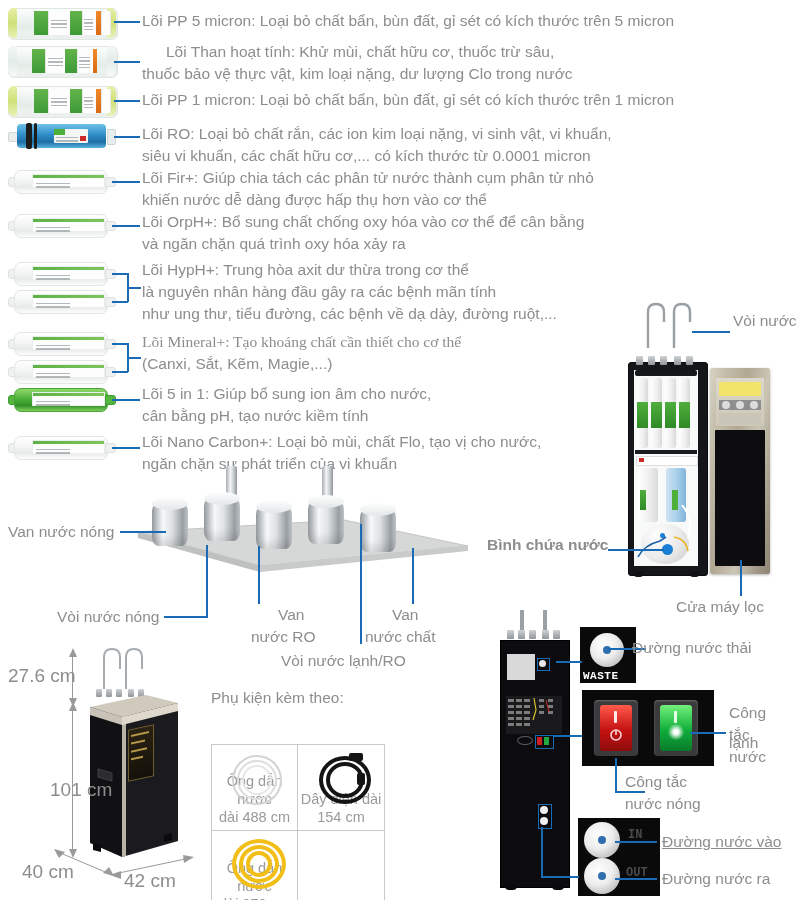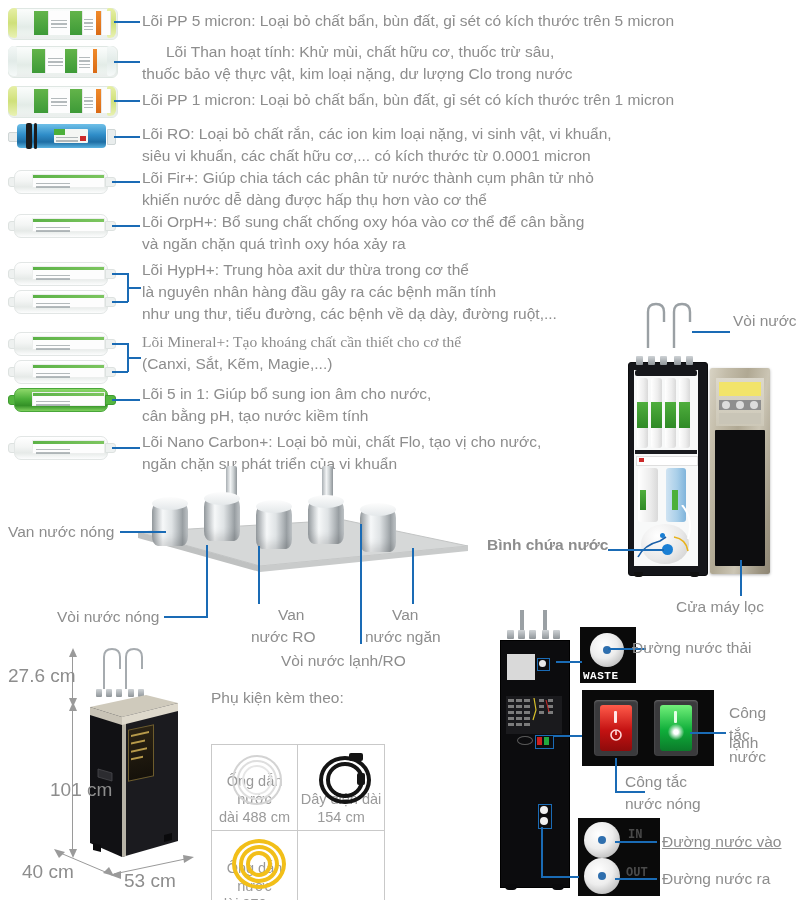--- a/index.html
+++ b/index.html
@@ -364,21 +364,21 @@
 
 <div class="lead lead-v" style="left:258px;top:546px;height:58px;"></div>
 <div class="abs txt" style="left:278px;top:604px;">Van</div>
 <div class="abs txt" style="left:251px;top:626px;">nước RO</div>
 
 <div class="lead lead-v" style="left:360px;top:524px;height:120px;"></div>
 <div class="abs txt" style="left:281px;top:650px;">Vòi nước lạnh/RO</div>
 
 <div class="lead lead-v" style="left:412px;top:548px;height:56px;"></div>
 <div class="abs txt" style="left:392px;top:604px;">Van</div>
-<div class="abs txt" style="left:365px;top:626px;">nước ngăn</div>
+<div class="abs txt" style="left:365px;top:626px;">nước chất</div>
 
 <div class="mach-open" style="left:620px;top:300px;width:180px;height:286px;">
 
   <svg width="110" height="50" viewBox="0 0 110 50" style="position:absolute;left:18px;top:0;">
     <path d="M10 48 L10 12 Q10 4 18 4 Q26 4 26 12 L26 22" fill="none" stroke="#9aa0a4" stroke-width="2.4"></path>
     <path d="M36 48 L36 12 Q36 4 44 4 Q52 4 52 12 L52 22" fill="none" stroke="#9aa0a4" stroke-width="2.4"></path>
   </svg>
 
   <div class="lead lead-h" style="left:72px;top:31px;width:38px;"></div>
 
@@ -508,21 +508,21 @@
   <polygon points="2,3 13,6 7,12" fill="#9a9a9a"></polygon>
   <polygon points="62,30 51,27 57,21" fill="#9a9a9a"></polygon>
 </svg>
 <div class="dim-txt" style="left:22px;top:861px;">40 cm</div>
 
 <svg width="110" height="36" viewBox="0 0 110 36" style="position:absolute;left:108px;top:848px;">
   <line x1="6" y1="26" x2="82" y2="10" stroke="#9a9a9a" stroke-width="1"></line>
   <polygon points="2,27 13,23 13,31" fill="#9a9a9a"></polygon>
   <polygon points="86,9 75,7 76,15" fill="#9a9a9a"></polygon>
 </svg>
-<div class="dim-txt" style="left:124px;top:870px;">53 cm</div>
+<div class="dim-txt" style="left:124px;top:870px;">42 cm</div>
 
 <div class="acc-title" style="left:211px;top:689px;">Phụ kiện kèm theo:</div>
 <div class="acc-box" style="left:211px;top:712px;width:172px;height:172px;">
   <div class="acc-cell">
     <div class="acc-art">
       <div class="ring" style="left:50%;top:6px;width:46px;height:46px;margin-left:-23px;border-color:#d3d3d3;"></div>
       <div class="ring" style="left:50%;top:11px;width:36px;height:36px;margin-left:-18px;border-color:#dedede;"></div>
       <div class="ring" style="left:50%;top:16px;width:26px;height:26px;margin-left:-13px;border-color:#e6e6e6;"></div>
     </div>
     <div class="acc-cap">Ống dẫn nước</div>

